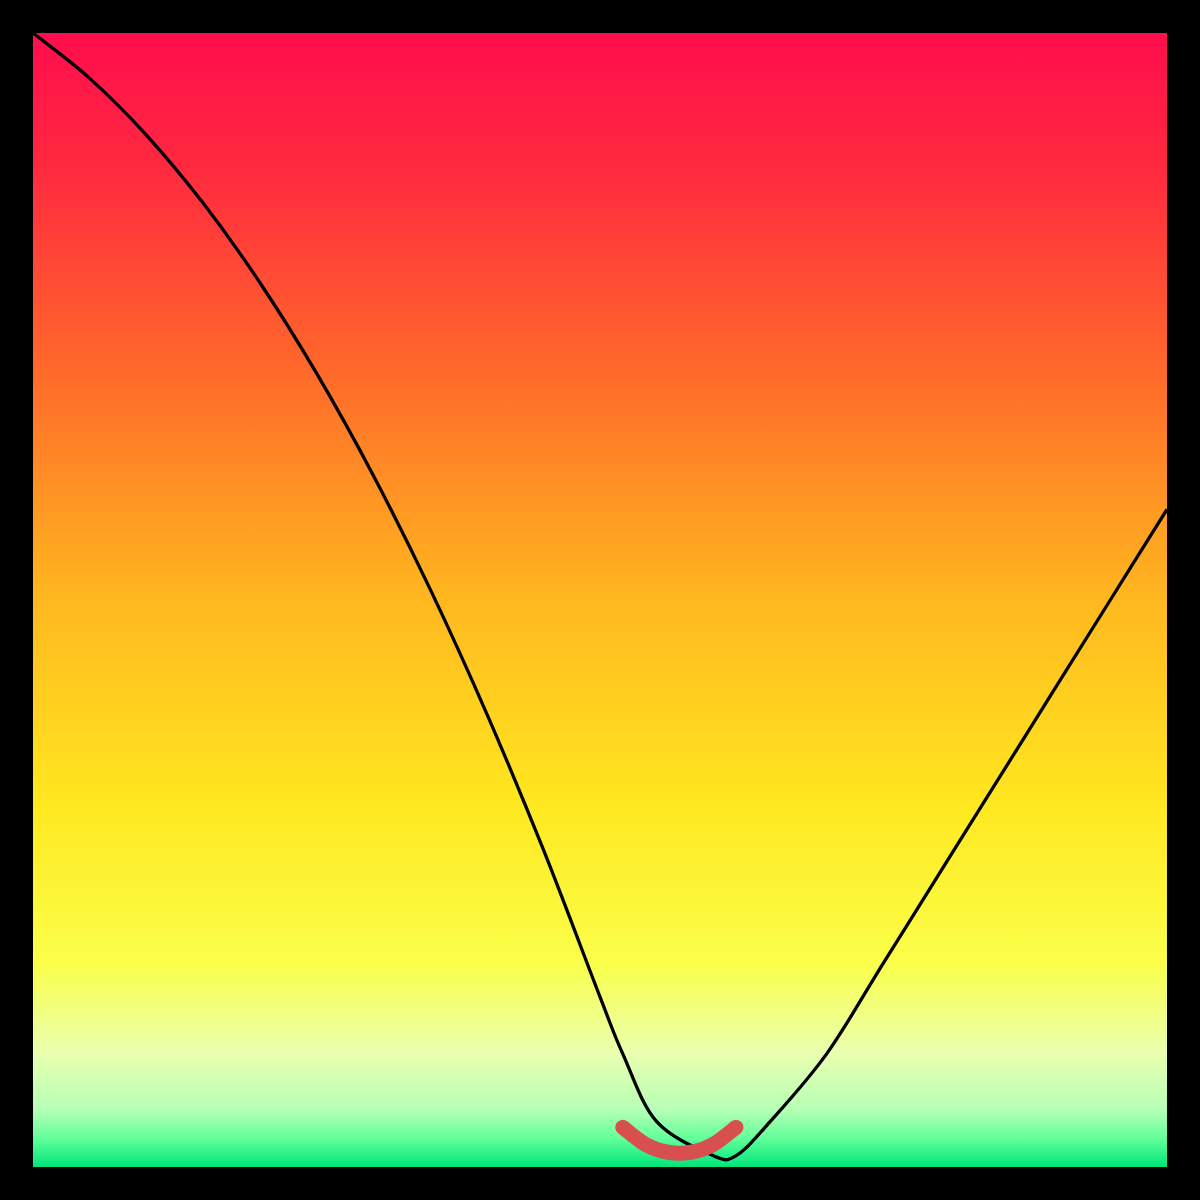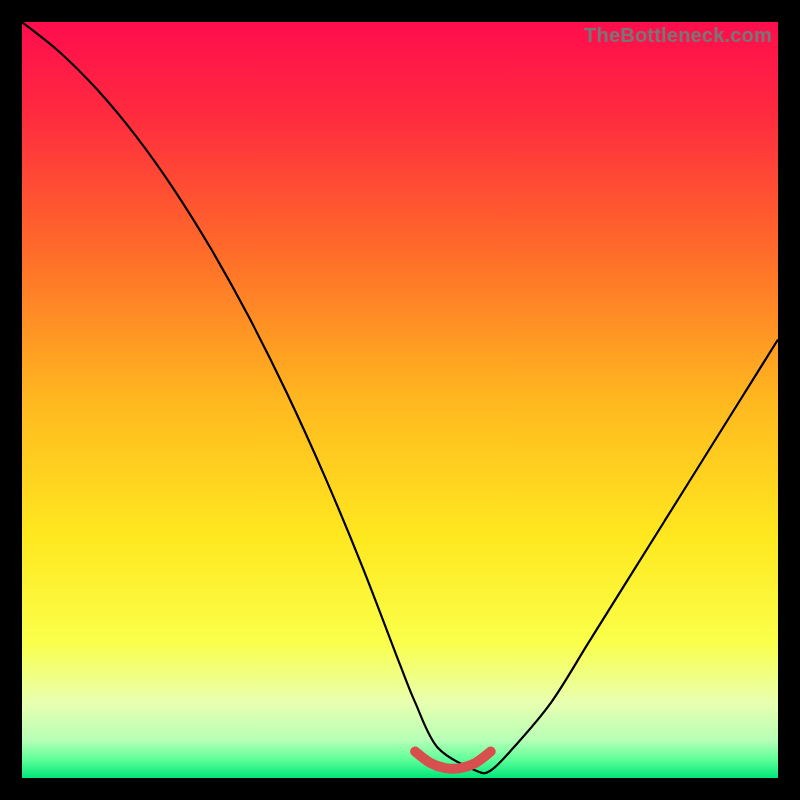--- a/index.html
+++ b/index.html
@@ -30,21 +30,20 @@
     user-select: none;
   }
   svg {
     display: block;
   }
 </style>
 </head>
 <body>
 
 <div class="frame">
-  <div class="watermark">TheBottleneck.com</div>
 
   <svg id="chart-svg" width="756" height="756" viewBox="0 0 756 756">
     <defs>
       <linearGradient id="bg-grad" x1="0" y1="0" x2="0" y2="1">
           <stop offset="0%" stop-color="#ff0d4d"></stop>
           <stop offset="12%" stop-color="#ff2a3f"></stop>
           <stop offset="30%" stop-color="#ff6a2a"></stop>
           <stop offset="50%" stop-color="#ffb81f"></stop>
           <stop offset="68%" stop-color="#ffe81f"></stop>
           <stop offset="82%" stop-color="#faff4a"></stop>

